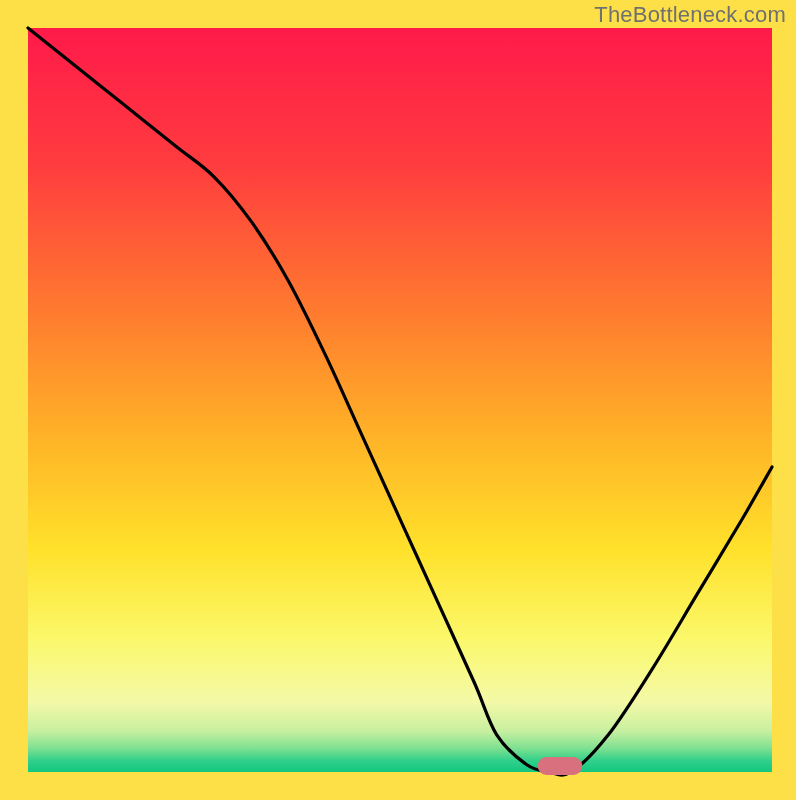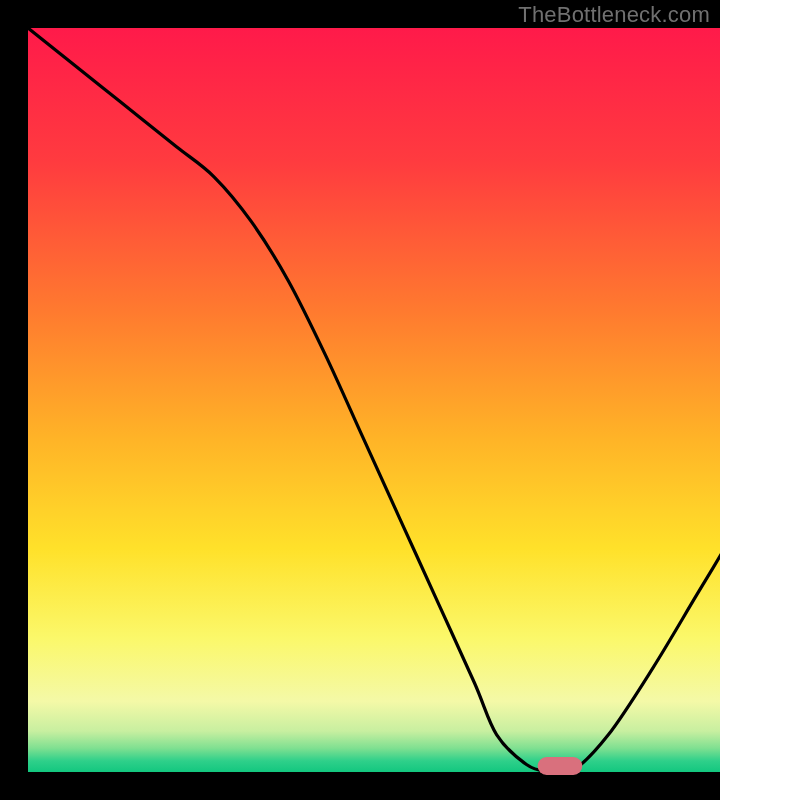--- a/index.html
+++ b/index.html
@@ -5,23 +5,23 @@
   html, body {
     margin: 0;
     padding: 0;
     width: 800px;
     height: 800px;
     background: #ffffff;
     font-family: Arial, Helvetica, sans-serif;
   }
   .chart-wrap {
     position: relative;
-    width: 720px;
+    width: 796px;
     height: 800px;
-    background: #000000;
+    background: #fde047;
     overflow: hidden;
   }
   .watermark {
     position: absolute;
     top: 2px;
     right: 10px;
     color: #707070;
     font-size: 22px;
     font-weight: 500;
     user-select: none;

